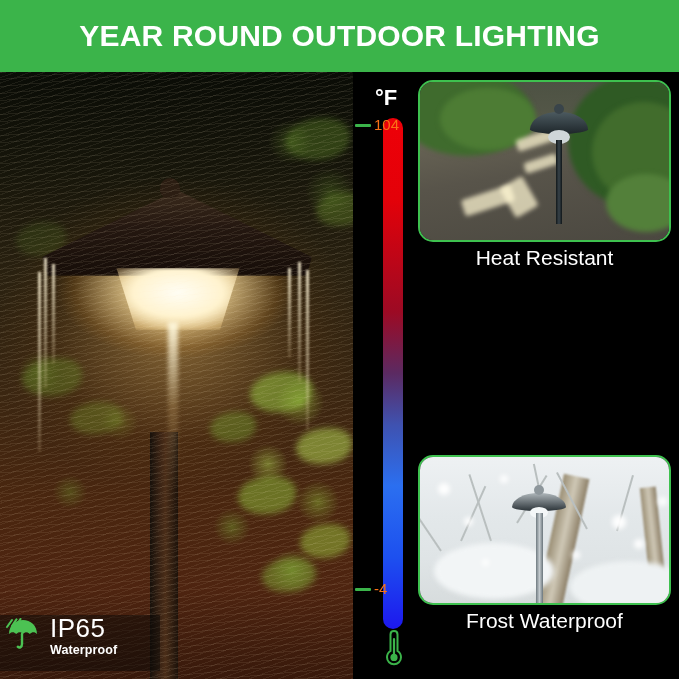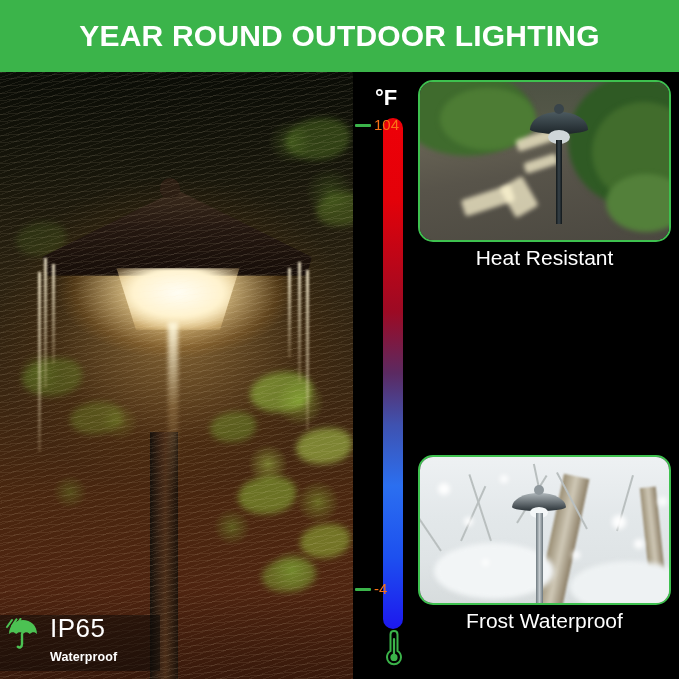--- a/index.html
+++ b/index.html
@@ -49,21 +49,21 @@
     background:linear-gradient(180deg,rgba(255,250,225,.9),rgba(255,220,150,.2),rgba(255,200,120,0));filter:blur(2px);}
   .hero-drip{position:absolute;width:3px;background:linear-gradient(180deg,rgba(255,245,215,.85),rgba(255,230,180,.15));filter:blur(.8px);}
   .hero-spray{position:absolute;inset:0;
     background:repeating-linear-gradient(160deg, rgba(255,240,205,.07) 0px, rgba(255,240,205,.07) 1px, rgba(0,0,0,0) 1px, rgba(0,0,0,0) 5px);}
 
   
   .badge{position:absolute;left:0;bottom:8px;width:160px;height:56px;background:rgba(10,8,6,.50);
          display:flex;gap:8px;padding-left:4px;box-sizing:border-box;}
   .badge-text{display:flex;flex-direction:column;line-height:1;}
   .badge-ip{color:#ffffff;font-size:26px;font-weight:normal;letter-spacing:.5px;}
-  .badge-wp{color:#ffffff;font-size:12.5px;font-weight:bold;margin-top:10px;letter-spacing:.1px;}
+  .badge-wp{color:#ffffff;font-size:12.5px;font-weight:bold;margin-top:3px;letter-spacing:.1px;}
 
   
   .thermo{position:absolute;left:353px;top:72px;width:57px;height:607px;background:#000;}
   .thermo-unit{position:absolute;left:22px;top:13px;color:#ffffff;font-size:22px;font-weight:bold;
                font-family:"Liberation Sans",sans-serif;}
   .thermo-bar{position:absolute;left:30px;top:46px;width:20px;height:511px;border-radius:10px;
     background:linear-gradient(180deg,#ee0008 0%,#e30109 16%,#9c0a24 38%,#5b2a62 50%,#3f52b0 60%,#2b6ff0 72%,#1d50ef 86%,#1d18ee 100%);}
   .tick{position:absolute;left:2px;width:16px;height:3px;background:#3bb44a;border-radius:1px;}
   .tick-label{position:absolute;color:#f97316;font-size:15px;font-family:"Liberation Sans",sans-serif;}
   .thermo-icon{position:absolute;left:30px;top:556px;}

